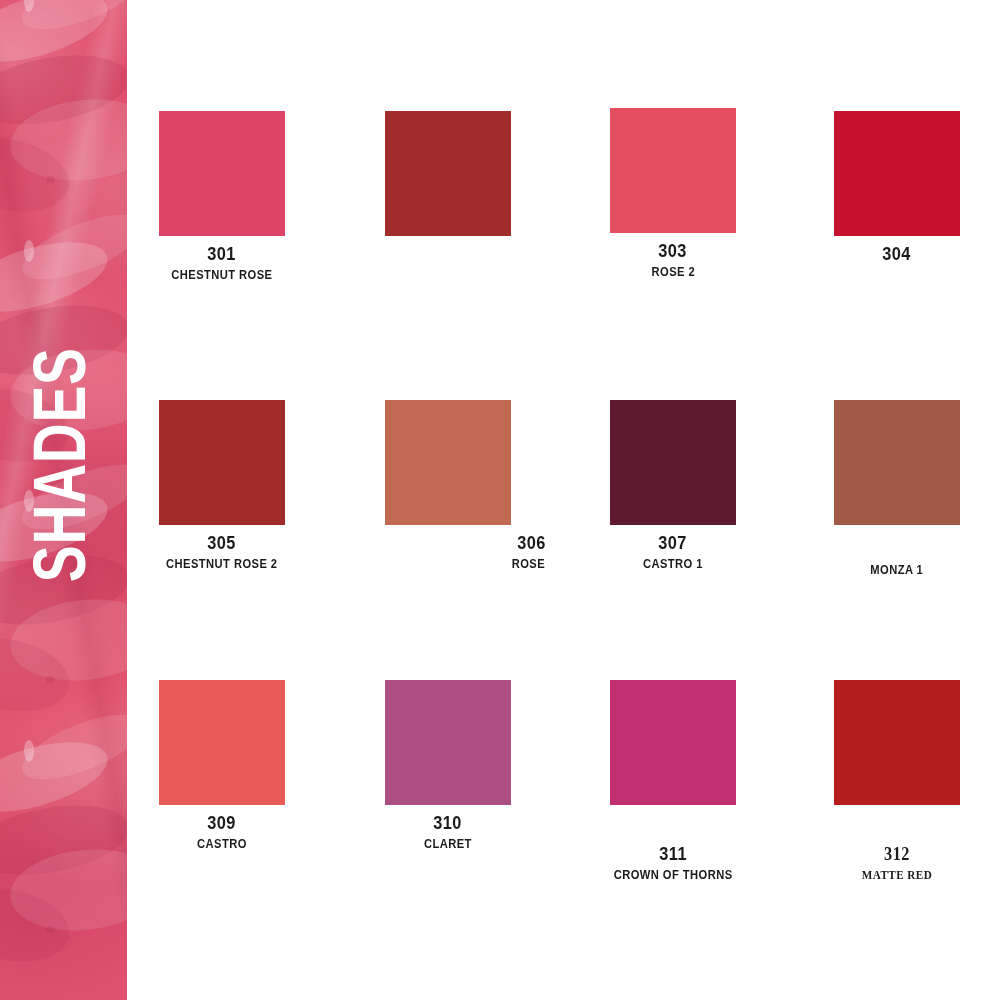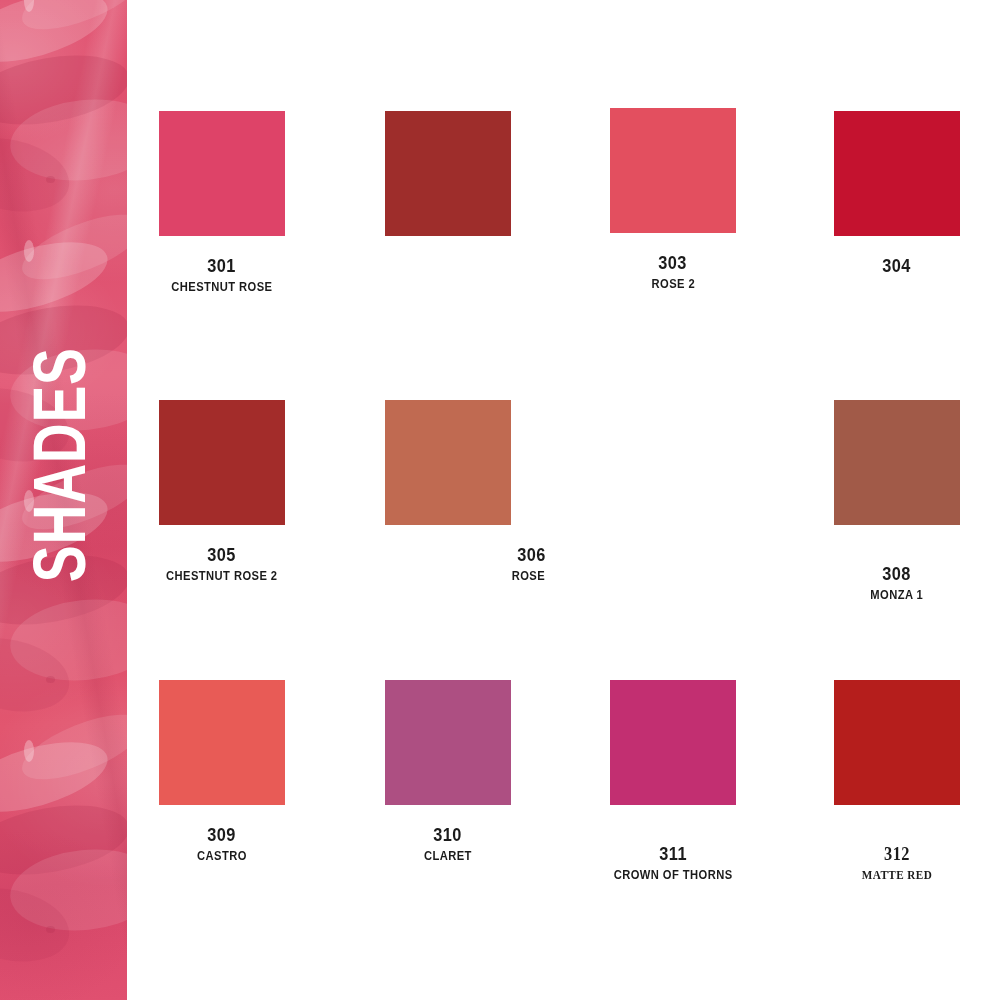--- a/index.html
+++ b/index.html
@@ -105,21 +105,21 @@
     width: 200px;
     text-align: center;
   }
   .chip {
     width: 126px;
     height: 125px;
     margin: 0 auto;
     display: block;
   }
   .chip-label {
-    margin-top: 18px;
+    margin-top: 6px;
     color: #1b1b1b;
     font-family: "Liberation Sans Narrow", "Liberation Sans", sans-serif;
     font-weight: 700;
     line-height: 1.30;
   }
   .chip-code {
     font-size: 19px;
     letter-spacing: 0.5px;
   }
   .chip-name {
@@ -219,25 +219,31 @@
     </div>
 
     <div class="swatch-cell" style="left:221px;  top:400px;text-align:right;">
       <div class="chip" style="background-color: rgb(192, 106, 81);"></div>
       <div class="chip-label">
         <div class="chip-code"><span>306</span></div>
         <div class="chip-name"><span>ROSE</span></div>
       </div>
     </div>
 
+    <div class="swatch-cell" style="left:446px;  top:400px;">
+      <div class="chip" style="background-color: rgb(94, 27, 47);"></div>
+      <div class="chip-label">
+        <div class="chip-code"><span>307</span></div>
+        <div class="chip-name"><span>CASTRO 1</span></div>
+      </div>
+    </div>
 
     <div class="swatch-cell" style="left:670px;  top:400px;">
       <div class="chip" style="background-color: rgb(161, 90, 72);"></div>
       <div class="chip-label" style="margin-top:37px;">
-        <div class="chip-code"><span>308</span></div>
         <div class="chip-name"><span>MONZA 1</span></div>
       </div>
     </div>
 
     <div class="swatch-cell" style="left:-5px;   top:680px;">
       <div class="chip" style="background-color: rgb(232, 91, 86);"></div>
       <div class="chip-label">
         <div class="chip-code"><span>309</span></div>
         <div class="chip-name"><span>CASTRO</span></div>
       </div>

